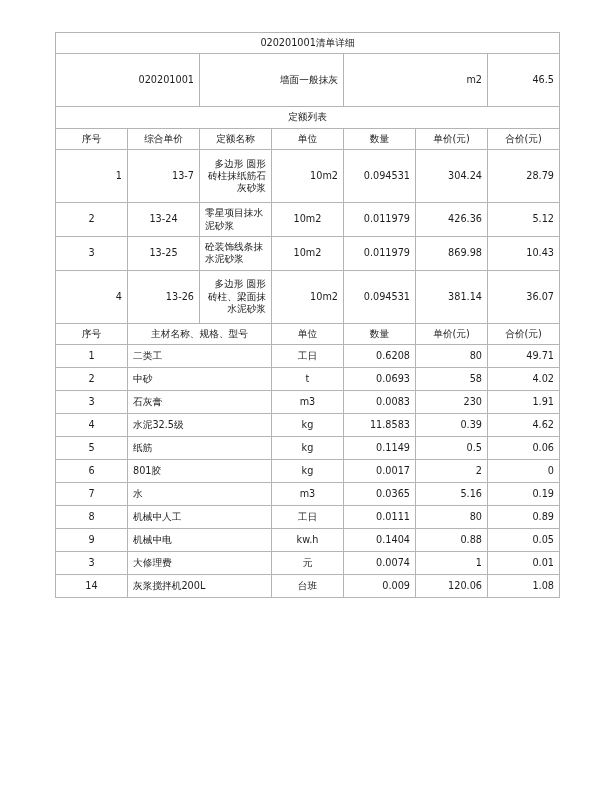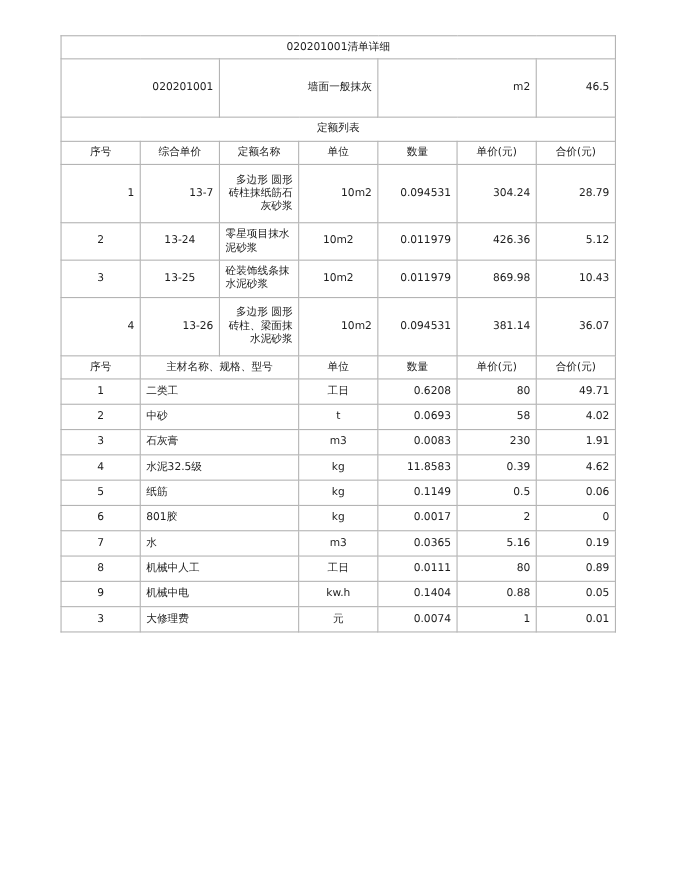--- a/index.html
+++ b/index.html
@@ -246,16 +246,24 @@
         <td class="r row-cell">0.05</td>
       </tr>
       <tr>
         <td class="c row-cell">3</td>
         <td class="l row-cell" colspan="2">大修理费</td>
         <td class="c row-cell">元</td>
         <td class="r row-cell">0.0074</td>
         <td class="r row-cell">1</td>
         <td class="r row-cell">0.01</td>
       </tr>
+      <tr>
+        <td class="c row-cell">14</td>
+        <td class="l row-cell" colspan="2">灰浆搅拌机200L</td>
+        <td class="c row-cell">台班</td>
+        <td class="r row-cell">0.009</td>
+        <td class="r row-cell">120.06</td>
+        <td class="r row-cell">1.08</td>
+      </tr>
 
     </tbody>
   </table>
 </div>
 
 </body></html>

